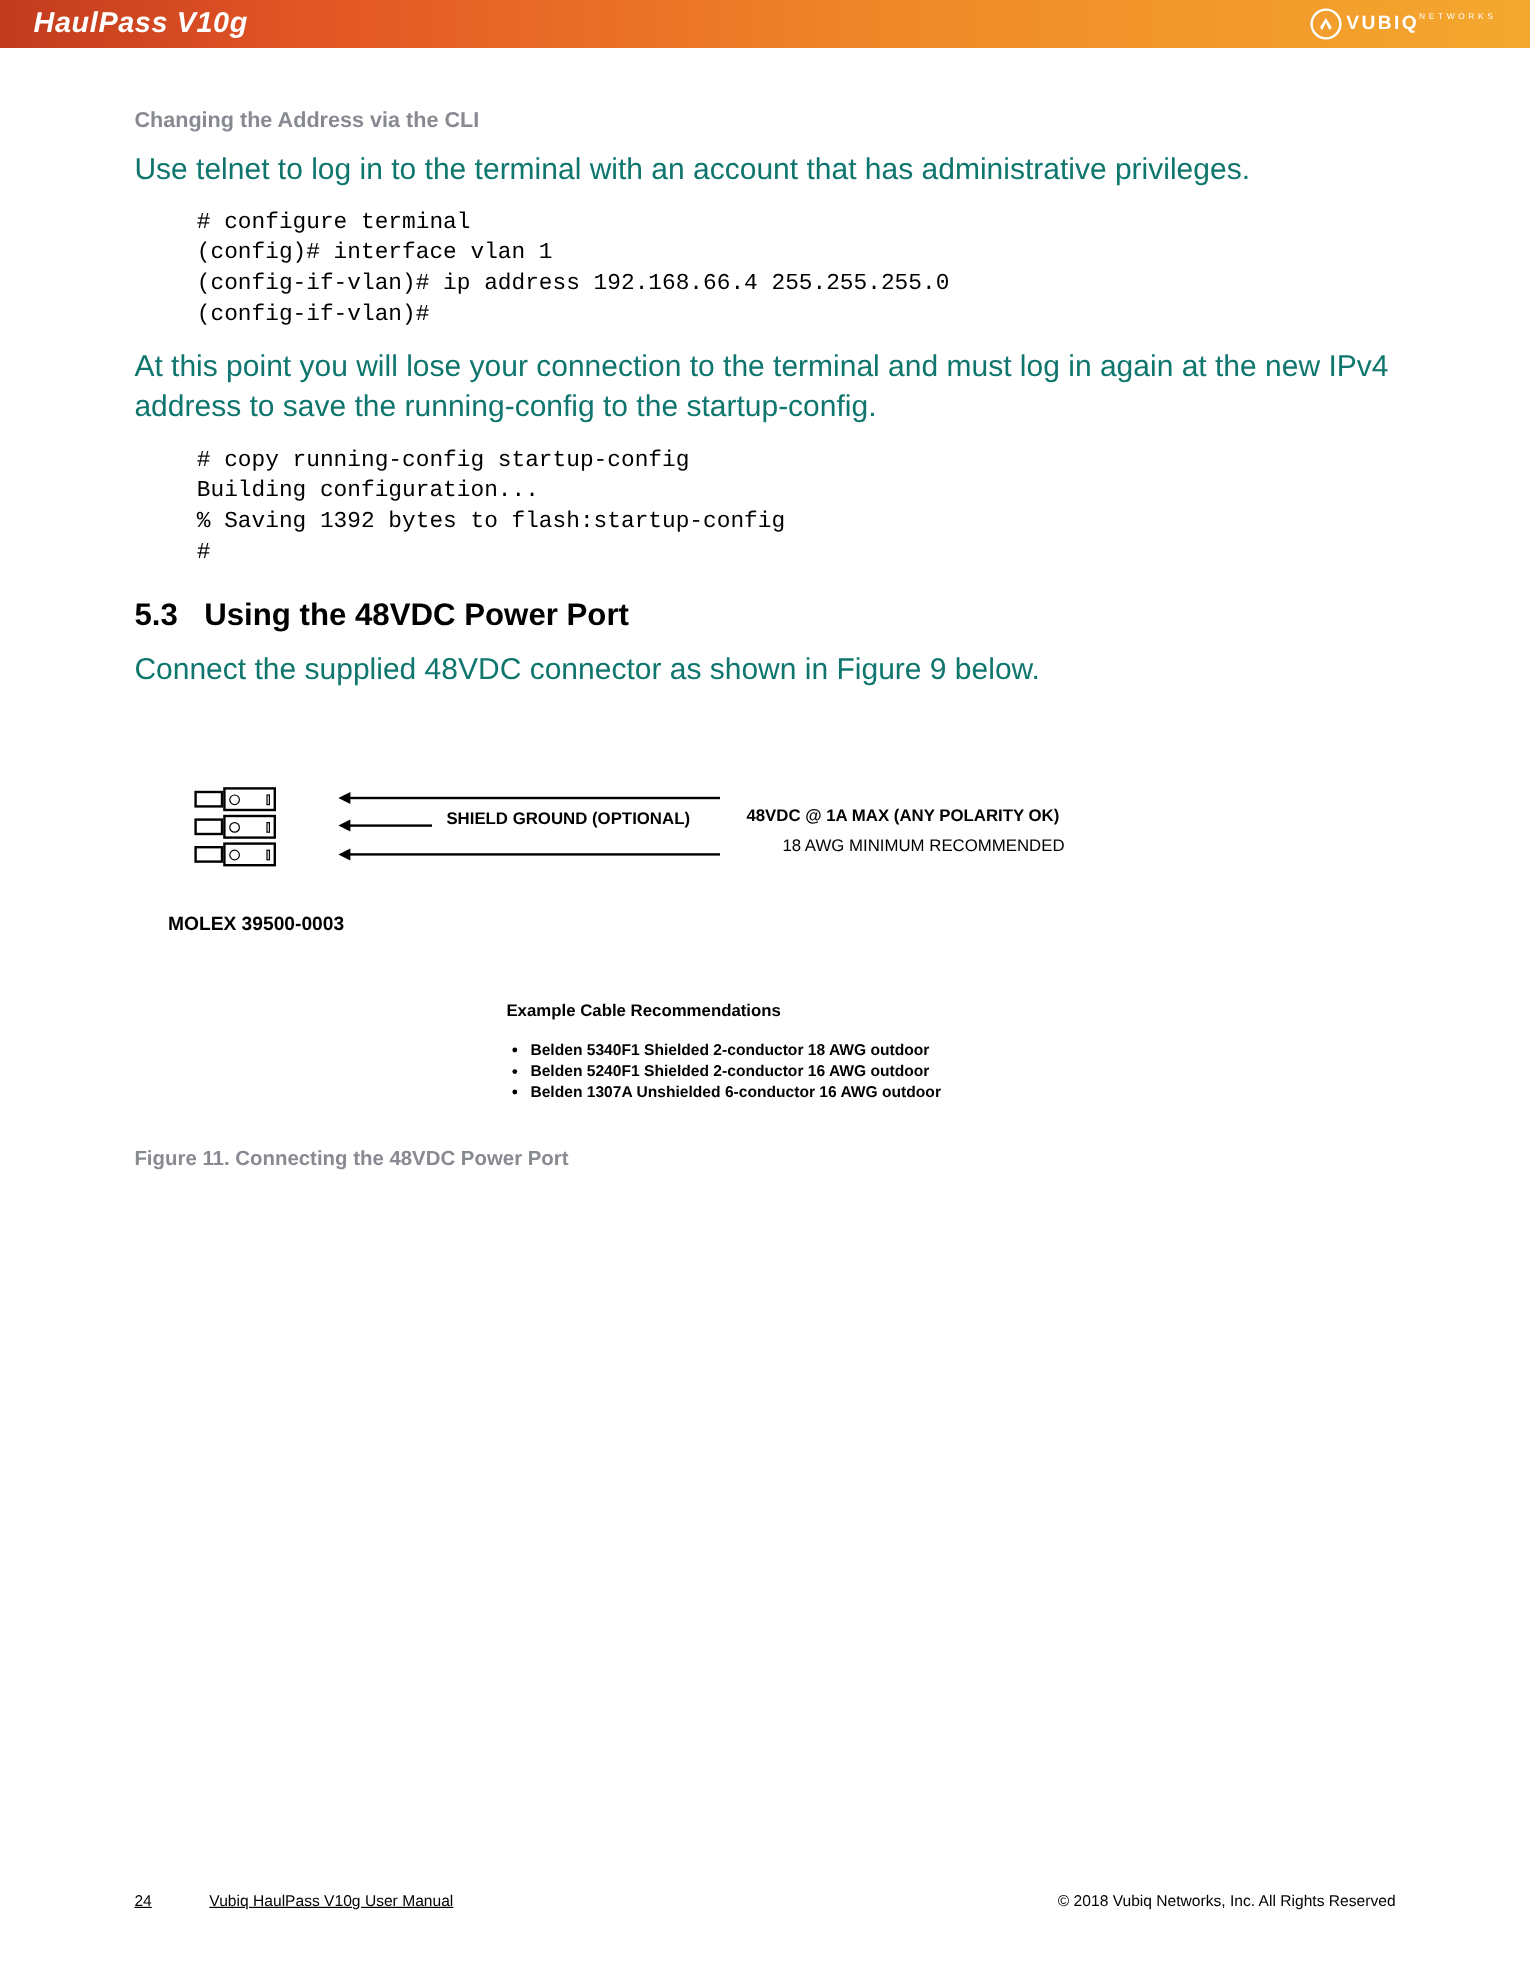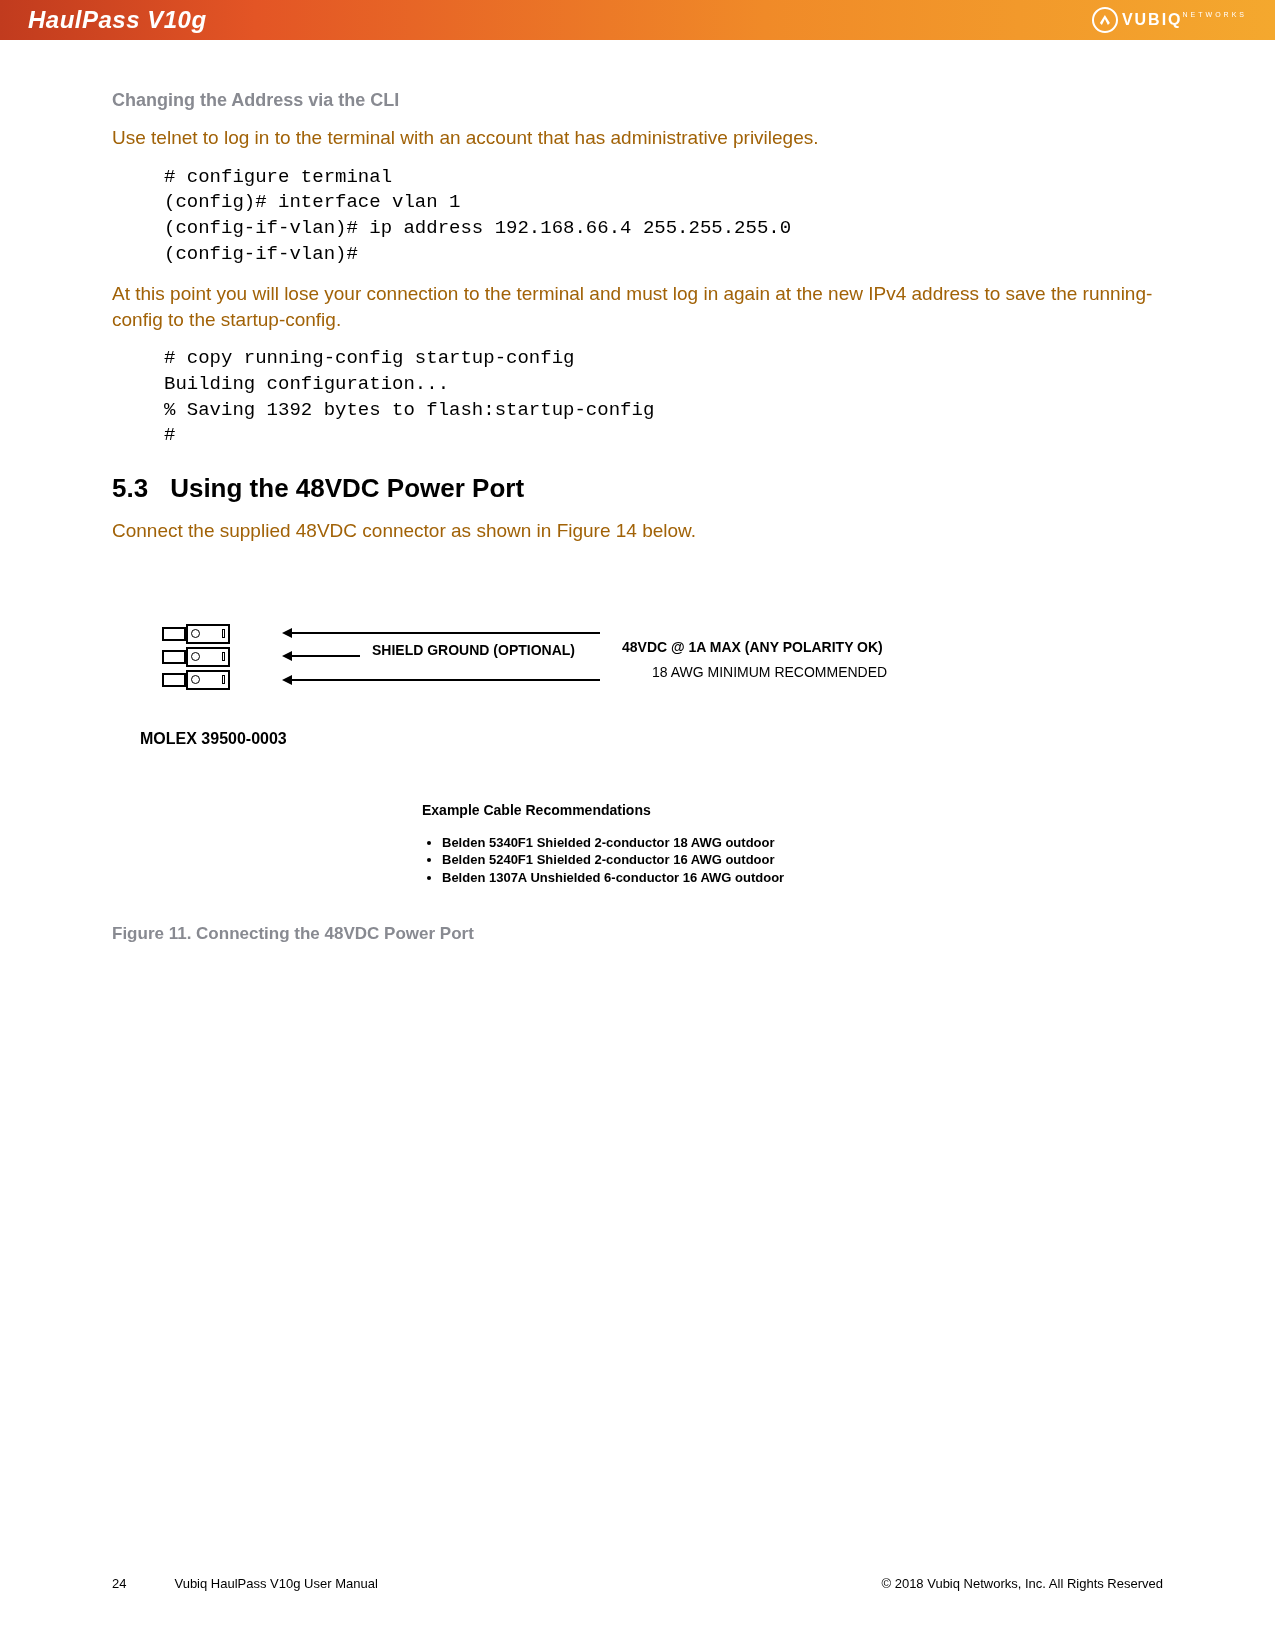--- a/index.html
+++ b/index.html
@@ -58,22 +58,22 @@
     .content {
       padding: 50px 112px 0 112px;
     }
     .subtitle {
       color: #888a91;
       font-weight: bold;
       font-size: 18px;
       margin-bottom: 14px;
     }
     .body-text {
-      font-size: 19px;
-      color: #a16207;
+      font-size: 25px;
+      color: #0f766e;
       margin-bottom: 14px;
       line-height: 1.35;
     }
     pre.code {
       font-family: "Courier New", Courier, monospace;
       font-size: 19px;
       color: #000;
       padding-left: 52px;
       margin-bottom: 14px;
       line-height: 1.35;
@@ -204,21 +204,21 @@
     .footer {
       position: absolute;
       bottom: 60px;
       left: 112px;
       right: 112px;
       display: flex;
       justify-content: space-between;
       font-size: 13px;
       color: #000;
     }
-    .footer-left { display: flex; gap: 48px; }
+    .footer-left { display: flex; gap: 48px; text-decoration: underline; }
   </style>
 </head>
 <body>
 
 <div class="header-bar">
   <div class="header-title">HaulPass V10g</div>
   <div class="header-logo">
     <div class="logo-circle"></div>
     <div class="logo-text">
       <span class="logo-main">VUBIQ</span>
@@ -243,21 +243,21 @@
   <pre class="code"># copy running-config startup-config
 Building configuration...
 % Saving 1392 bytes to flash:startup-config
 #</pre>
 
   <div class="section-heading">
     <span>5.3</span>
     <span>Using the 48VDC Power Port</span>
   </div>
 
-  <p class="body-text">Connect the supplied 48VDC connector as shown in Figure 14 below.</p>
+  <p class="body-text">Connect the supplied 48VDC connector as shown in Figure 9 below.</p>
 
   <div class="figure-area">
     <div class="connector">
       <div class="pin-row">
           <div class="pin-tab"></div>
           <div class="pin-body">
             <span class="pin-hole"></span>
             <span class="pin-slot"></span>
           </div>
         </div>

